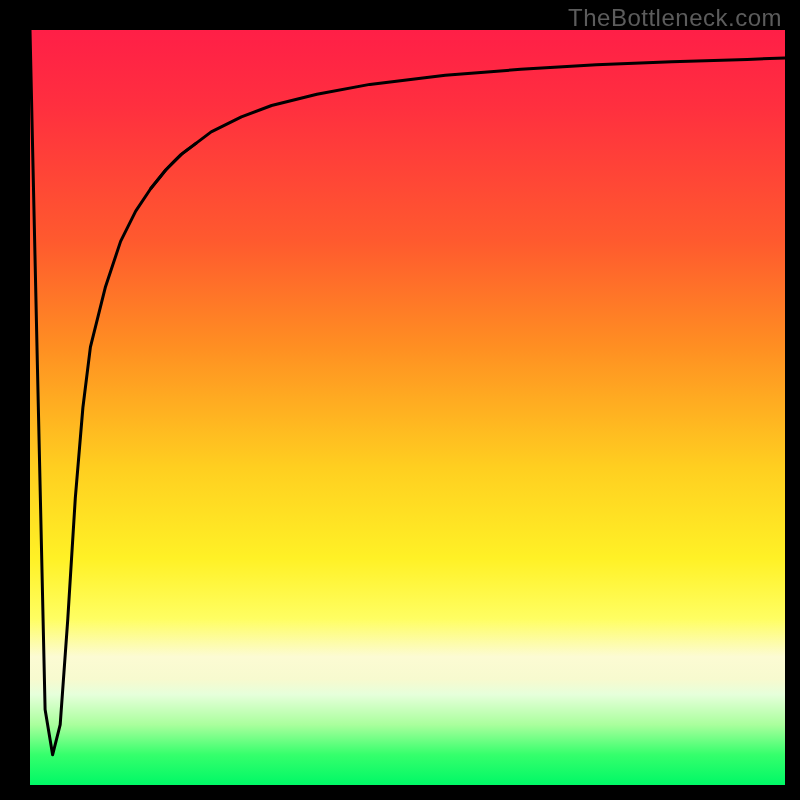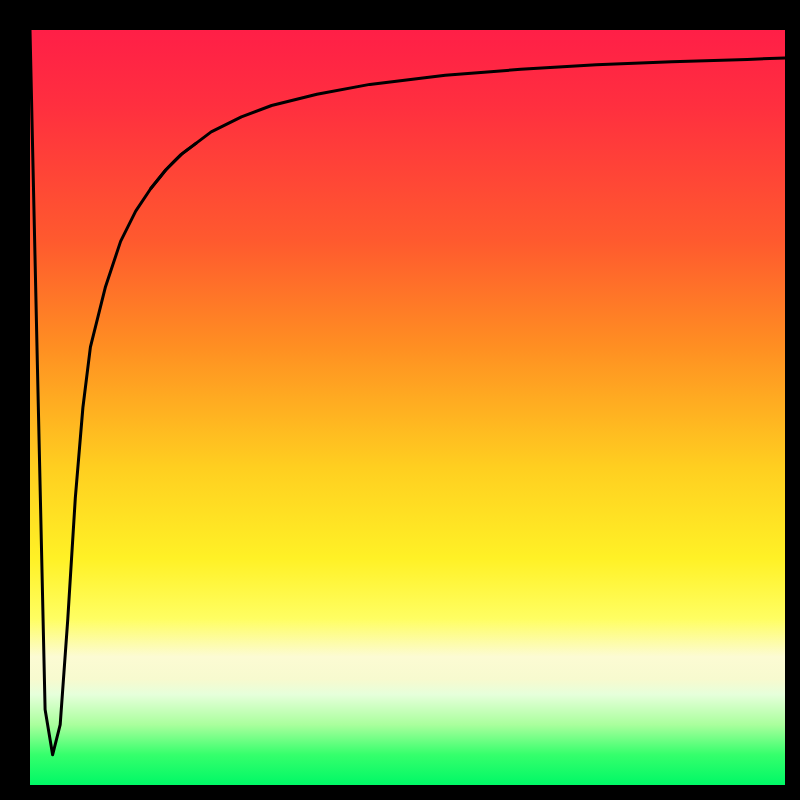--- a/index.html
+++ b/index.html
@@ -71,20 +71,21 @@
     stroke-opacity: 0.85;
     stroke-width: 14;
     stroke-linecap: round;
   }
 </style>
 </head>
 <body>
 
 <div class="frame">
 
+  <div class="watermark">TheBottleneck.com</div>
 
   <div class="plot-area">
     <svg class="curve" viewBox="0 0 755 755" preserveAspectRatio="none">
 
       <path id="hl" class="highlight" d="M120.8 158.5 L125.3 152.9 L129.9 147.2 L134.4 141.6 L138.9 136.7 L143.4 132.1 L148.0 127.6 L152.5 123.4 L157.0 120.0 L161.6 116.6 L166.1 113.3"></path>
 
       <path id="main" d="M0.0 0.0 L7.5 339.7 L15.1 679.5 L22.6 724.8 L30.2 694.6 L37.8 588.9 L45.3 468.1 L52.9 377.5 L60.4 317.1 L75.5 256.7 L90.6 211.4 L105.7 181.2 L120.8 158.5 L135.9 139.7 L151.0 124.6 L181.2 101.9 L211.4 86.8 L241.6 75.5 L286.9 64.2 L339.8 54.4 L415.3 45.3 L490.8 39.3 L566.3 34.7 L641.8 31.7 L717.3 29.4 L755.0 27.9"></path>
     </svg>
   </div>
 

